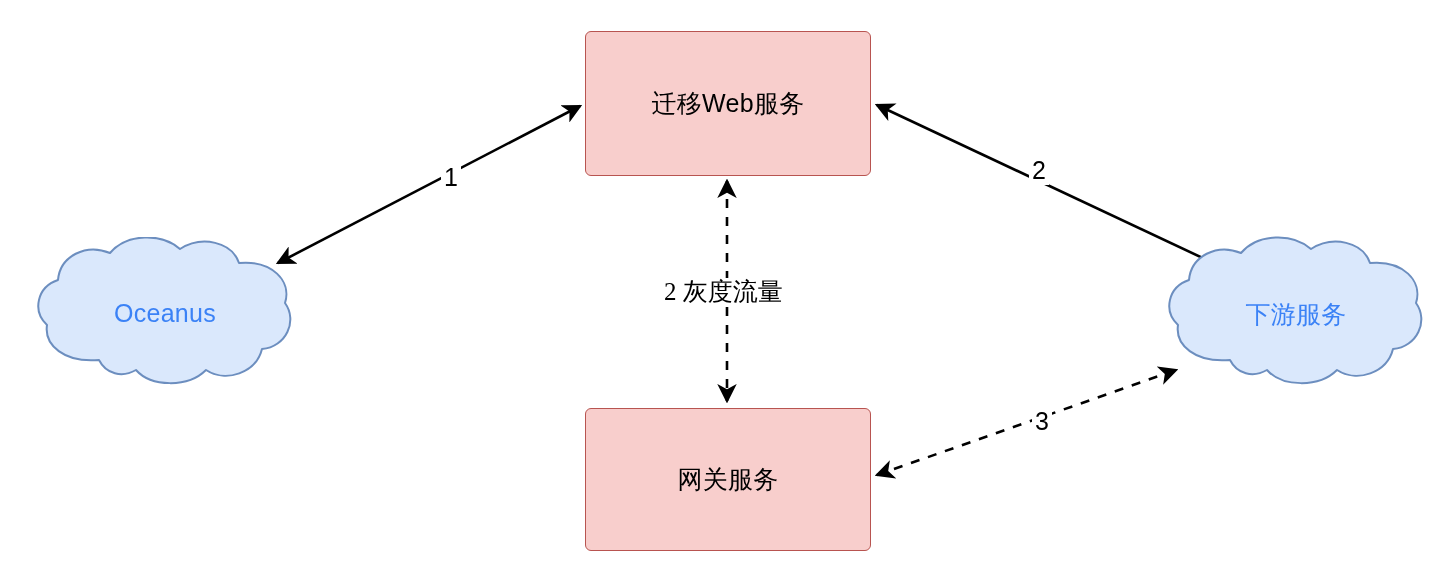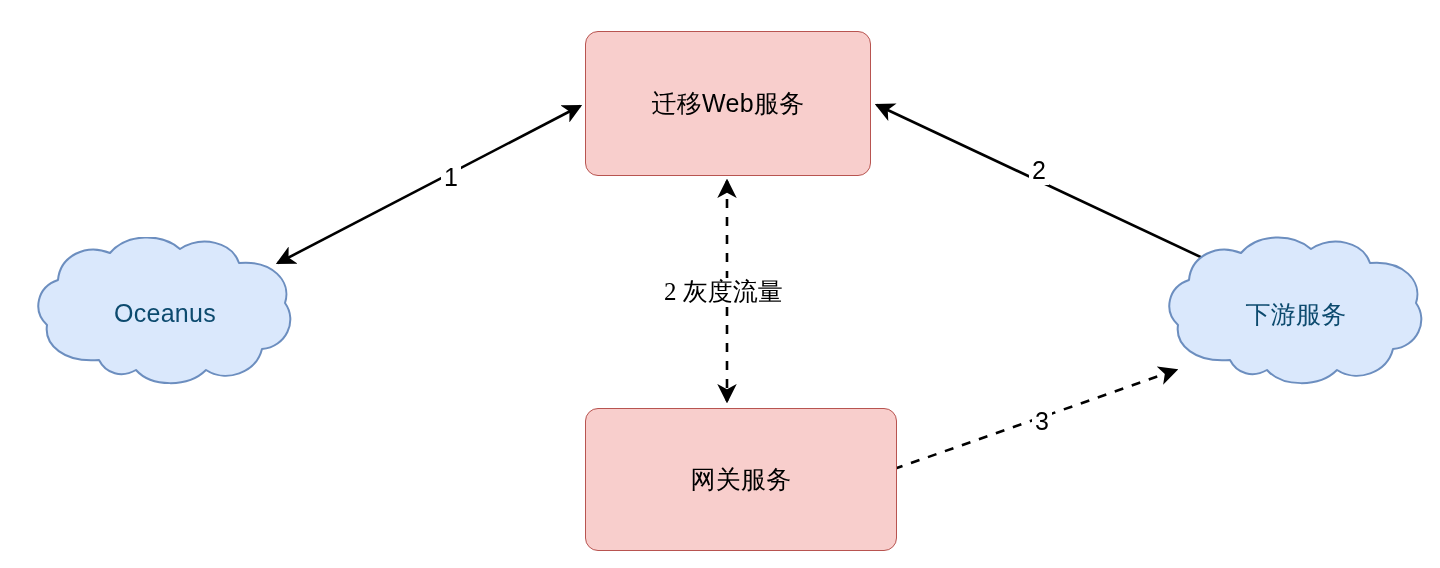--- a/index.html
+++ b/index.html
@@ -28,42 +28,42 @@
     position: absolute;
     box-sizing: border-box;
     display: flex;
     align-items: center;
     justify-content: center;
     text-align: center;
   }
   .box {
     background: #f8cecc;
     border: 1.6px solid #b85450;
-    border-radius: 13px;
+    border-radius: 6px;
   }
   .box .node-label {
     font-size: 25px;
     color: #000000;
     letter-spacing: 0.3px;
   }
   .cloud-wrap {
     position: absolute;
   }
   .cloud-wrap svg {
     position: absolute;
     top: 0;
     left: 0;
   }
   .cloud-label {
     position: absolute;
     left: 0;
     width: 100%;
     text-align: center;
     font-size: 25px;
-    color: #0c4a6e;
+    color: #3b82f6;
     letter-spacing: 0.3px;
   }
   .edge-label {
     position: absolute;
     font-size: 25px;
     color: #000000;
     background: #ffffff;
     padding: 0 3px;
     white-space: nowrap;
     line-height: 1.1;
@@ -96,21 +96,21 @@
 
     <line x1="727" y1="181" x2="727" y2="401" stroke="#000000" stroke-width="2.6" stroke-dasharray="9 9" marker-start="url(#arrowStartD)" marker-end="url(#arrowEndD)"></line>
 
     <line x1="877" y1="475" x2="1176" y2="370" stroke="#000000" stroke-width="2.6" stroke-dasharray="9 9" marker-start="url(#arrowStartD)" marker-end="url(#arrowEndD)"></line>
   </svg>
 
   <div class="node box" style="left:585px; top:31px; width:286px; height:145px;">
     <span class="node-label">迁移Web服务</span>
   </div>
 
-  <div class="node box" style="left:585px; top:408px; width:312px; height:143px;">
+  <div class="node box" style="left:585px; top:408px; width:286px; height:143px;">
     <span class="node-label">网关服务</span>
   </div>
 
   <div class="cloud-wrap" style="left:34px; top:237px; width:262px; height:150px;">
     <svg width="262" height="150" viewBox="0 0 262 150" xmlns="http://www.w3.org/2000/svg">
       <path d="M 65 123
                C 30 126 10 108 13 88
                C -2 74 3 50 24 43
                C 26 19 52 6 76 16
                C 93 -4 128 -4 146 12

